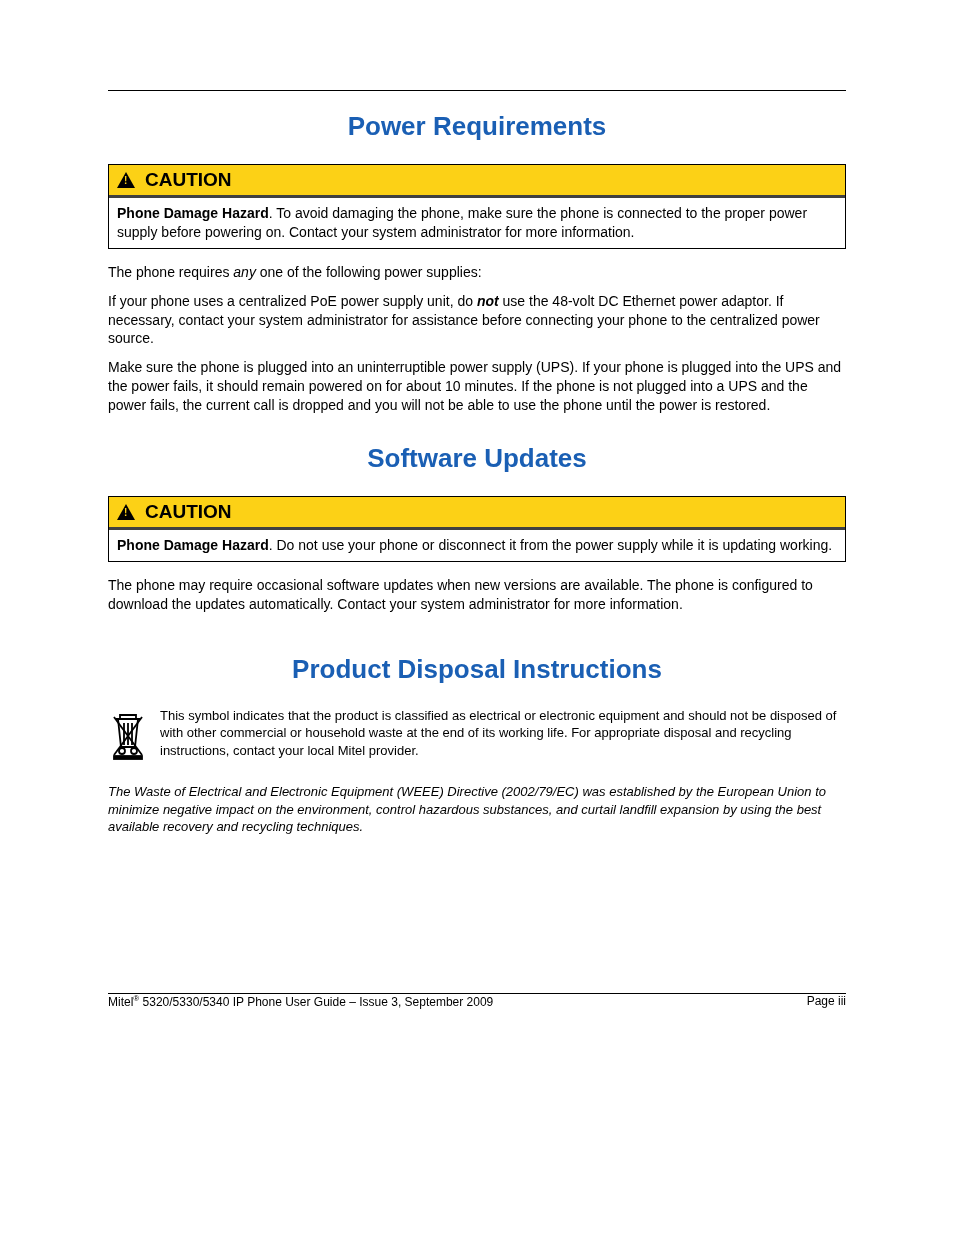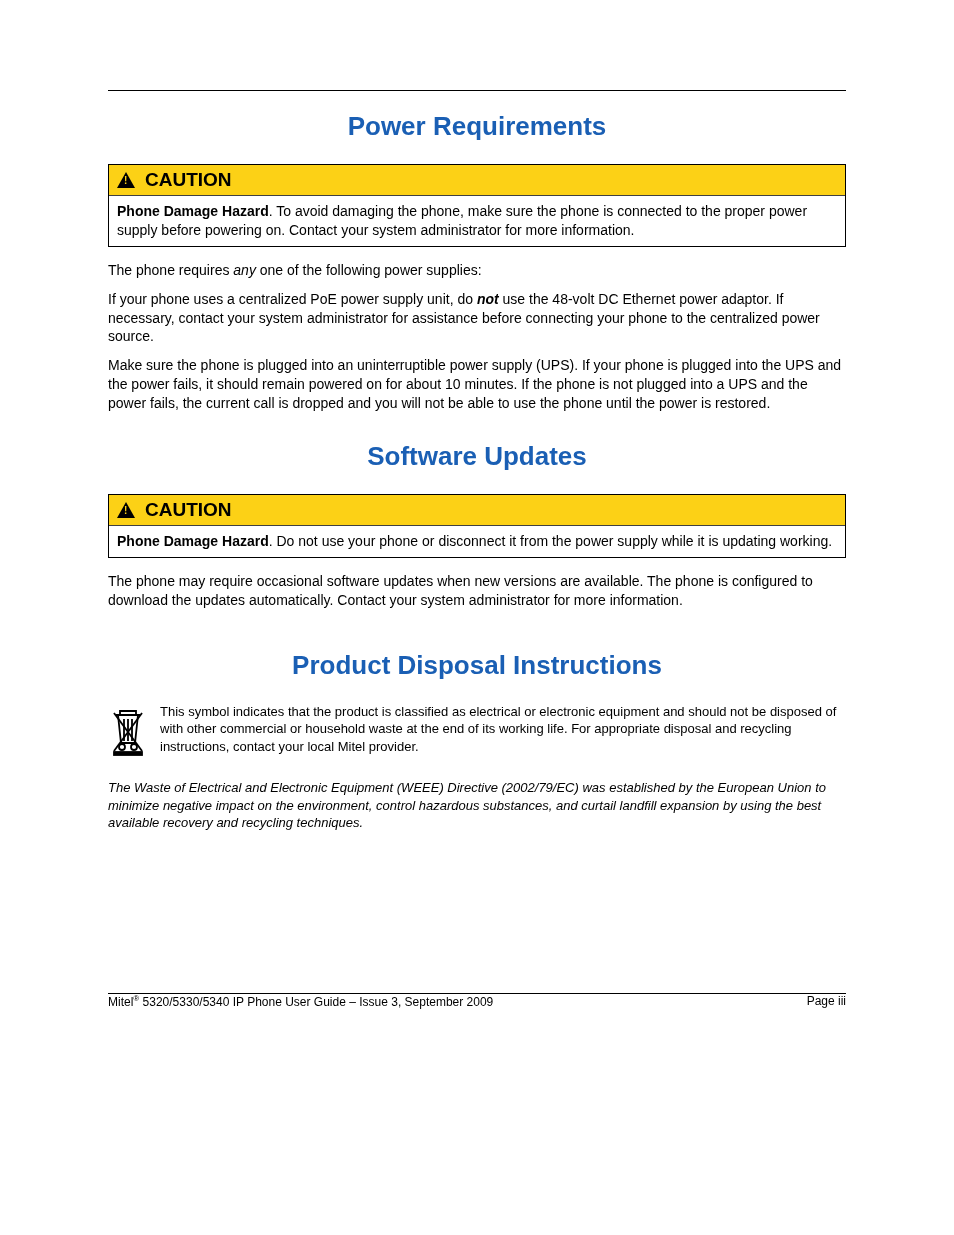--- a/index.html
+++ b/index.html
@@ -29,21 +29,21 @@
   }
   .caution-box {
     border: 1px solid #000;
     margin-bottom: 14px;
   }
   .caution-header {
     background: #fcd116;
     padding: 4px 8px;
     display: flex;
     align-items: center;
-    border-bottom: 1px solid #404040;
+    border-bottom: 3px solid #404040;
   }
   .caution-header .tri {
     width: 0;
     height: 0;
     border-left: 9px solid transparent;
     border-right: 9px solid transparent;
     border-bottom: 16px solid #000;
     position: relative;
     margin-right: 10px;
   }

